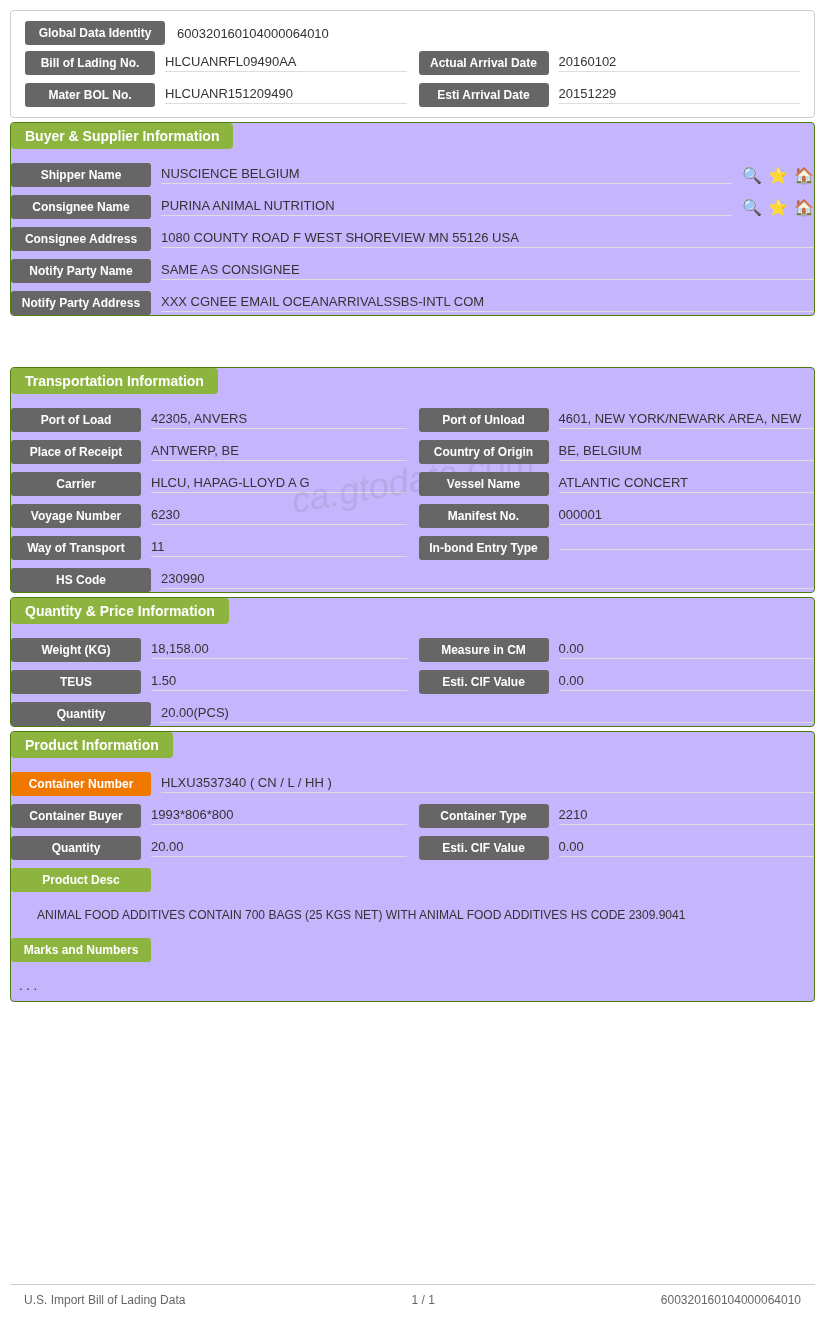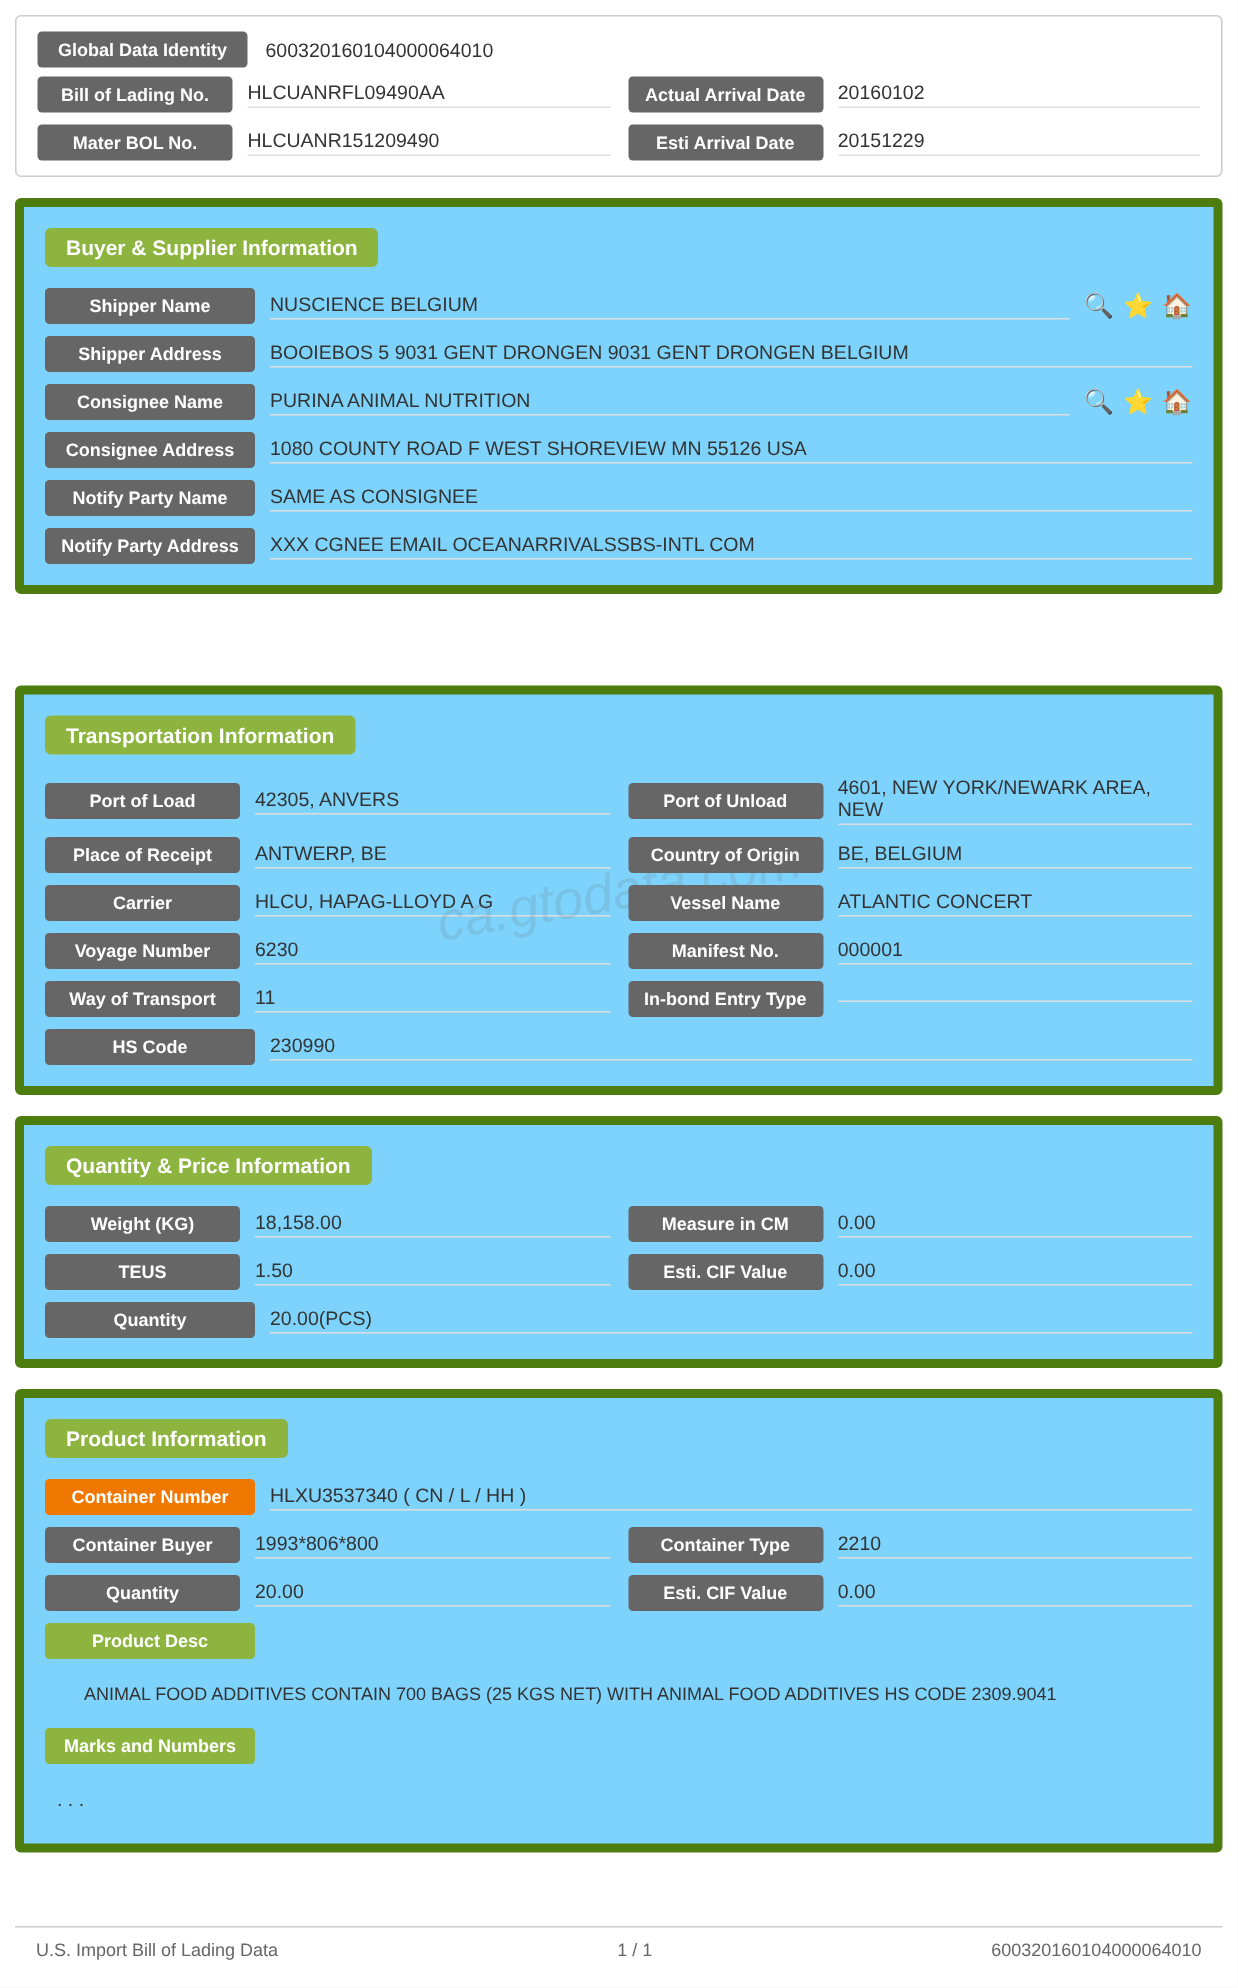--- a/index.html
+++ b/index.html
@@ -12,21 +12,21 @@
       min-height: 1325px;
     }
 
     .page-wrapper {
       background: #fff;
       width: 825px;
       min-height: 1325px;
       padding: 10px;
       display: flex;
       flex-direction: column;
-      gap: 14px;
+      gap: 4px;
     }
 
     
     .top-section {
       border: 1px solid #ccc;
       border-radius: 4px;
       padding: 10px 14px;
       background: #fff;
     }
 
@@ -38,24 +38,23 @@
     .identity-row:last-child { margin-bottom: 0; }
 
     .value-text {
       margin-left: 12px;
       font-size: 13px;
       color: #333;
     }
 
     
     .section-card {
-      border: 6px solid #4d7c0f;
+      border: 1px solid #4d7c0f;
       border-radius: 4px;
-      background: #7dd3fc;
-      padding: 14px;
+      background: #c4b5fd;
     }
 
     .section-header {
       display: inline-block;
       background: #8db43e;
       color: #fff;
       font-size: 14px;
       font-weight: bold;
       padding: 5px 14px;
       border-radius: 4px;
@@ -219,24 +218,20 @@
       <div class="field-label">Shipper Name</div>
       <div class="field-value" style="margin-left:10px;">NUSCIENCE BELGIUM</div>
       <div class="icons-group">
         <span class="icon-btn">🔍</span>
         <span class="icon-btn">⭐</span>
         <span class="icon-btn">🏠</span>
       </div>
     </div>
 
     
-    <div class="field-row">
-      <div class="field-label">Shipper Address</div>
-      <div class="field-value">BOOIEBOS 5 9031 GENT DRONGEN 9031 GENT DRONGEN BELGIUM</div>
-    </div>
 
     
     <div class="field-row-with-icons">
       <div class="field-label">Consignee Name</div>
       <div class="field-value" style="margin-left:10px;">PURINA ANIMAL NUTRITION</div>
       <div class="icons-group">
         <span class="icon-btn">🔍</span>
         <span class="icon-btn">⭐</span>
         <span class="icon-btn">🏠</span>
       </div>

